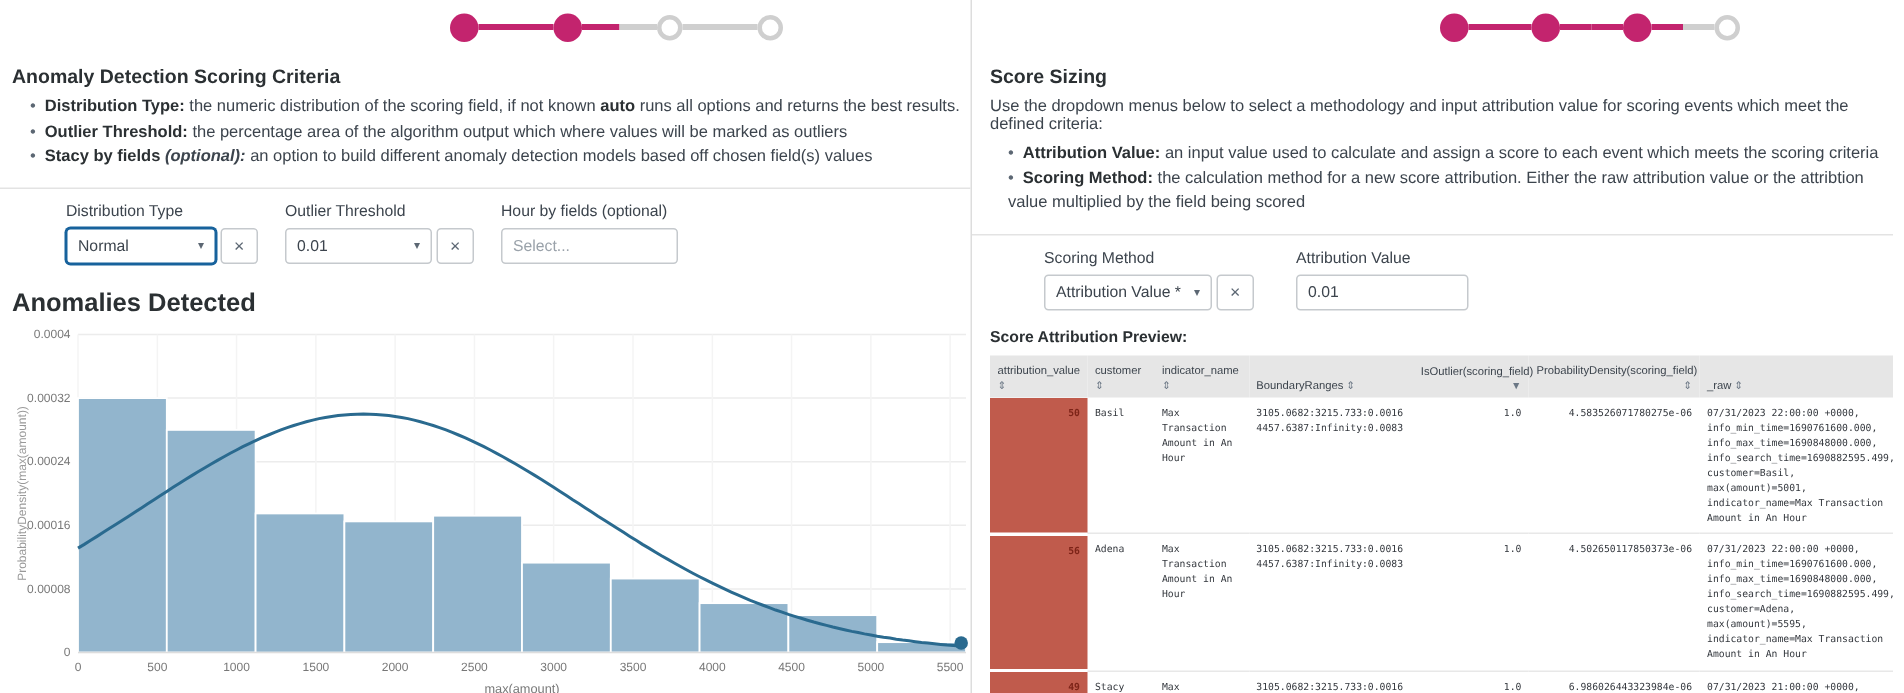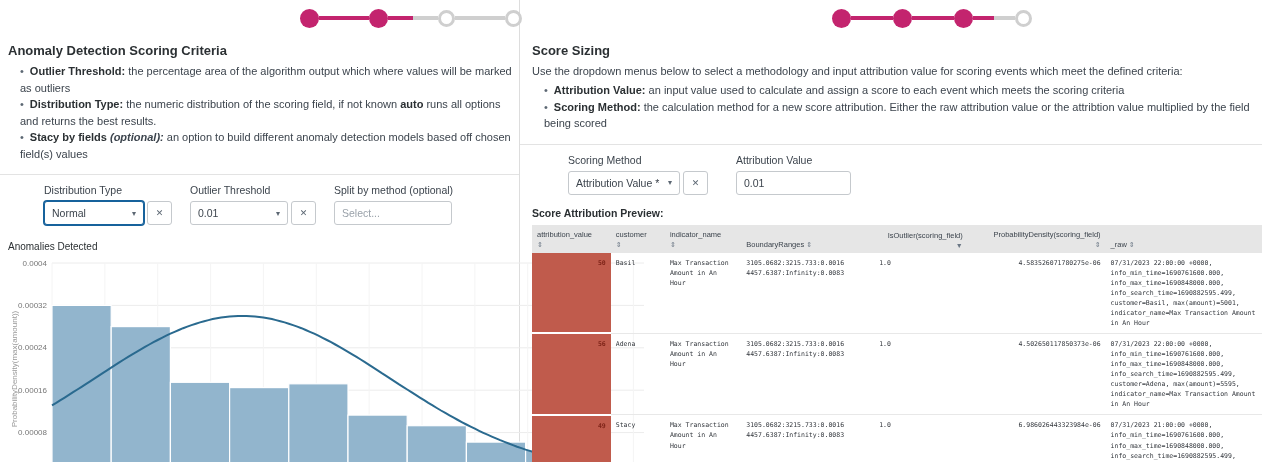--- a/index.html
+++ b/index.html
@@ -4,21 +4,21 @@
 <style>
   * { box-sizing: border-box; }
   html,body { margin:0; padding:0; }
   body {
     width:1269px; height:462px; overflow:hidden;
     background:#ffffff; color:#33373d;
     font-family:"Liberation Sans", sans-serif;
   }
   .app { display:flex; height:100%; }
   .panel { height:100%; }
-  .panel-left { width:520px; border-right:1px solid #dddddd; padding:0 0 0 8px; }
+  .panel-left { width:648px; border-right:1px solid #dddddd; padding:0 0 0 8px; }
   .panel-right { flex:1; padding:0 7px 0 12px; }
 
   
   .stepper { display:flex; align-items:center; height:24px; margin-top:6px; }
   .stepper-left  { width:222px; margin-left:292px; }
   .stepper-right { width:200px; margin-left:300px; }
   .step-dot { border-radius:50%; flex:0 0 auto; }
   .step-dot.done { width:19px; height:19px; }
   .step-dot.todo { width:17px; height:17px; border:3.5px solid #cfcfcf; background:#fff; }
   .connector { flex:1 1 auto; height:4px; display:flex; }
@@ -51,40 +51,40 @@
     width:25px; height:24px; margin-left:3px; border:1px solid #c5c9cd; border-radius:3px;
     background:#fff; font-size:9px; color:#5c6773; cursor:pointer; padding:0;
     font-family:"Liberation Sans", sans-serif;
   }
   .text-input {
     height:24px; border:1px solid #c5c9cd; border-radius:3px; background:#fff;
     padding:0 7px; font-size:10.5px; color:#3c444d; font-family:"Liberation Sans", sans-serif;
   }
   .text-input::placeholder { color:#9aa2aa; }
 
-  .section-title { font-size:10px; font-weight:normal; color:#2b3033; margin-top:16px; }
+  .section-title { font-size:17px; font-weight:bold; color:#2b3033; margin-top:16px; }
   #chart { margin-top:3px; }
   #chart text { font-family:"Liberation Sans", sans-serif; }
 
   .table-title { font-size:10.5px; font-weight:bold; color:#2b3033; margin:12px 0 6px; }
   table.preview { border-collapse:collapse; table-layout:fixed; width:100%; }
   table.preview th {
     background:#e6e6e6; font-weight:normal; font-size:7.5px; color:#3c444d;
     padding:5px 5px 4px; vertical-align:bottom; text-align:left; white-space:nowrap;
   }
   table.preview th .h-sort { color:#6b7785; font-size:7px; }
   table.preview th .h-sort.block { display:block; margin-top:2px; }
   table.preview th.num { text-align:right; }
   table.preview td {
     font-family:"DejaVu Sans Mono", monospace; font-size:6.5px; line-height:1.55;
     color:#33373d; padding:5px; vertical-align:top; border-bottom:1px solid #e8e8e8;
     overflow:hidden;
   }
   td.cell-attr { text-align:right; font-weight:bold; border-bottom:2px solid #ffffff !important; }
-  td.cell-outlier { text-align:left;margin-top:28px; }
+  td.cell-outlier { text-align:right;margin-top:28px; }
   td.cell-density { text-align:right; }
   td.cell-boundary { white-space:pre-line; }
 </style>
 </head>
 <body>
 
 <div class="app">
 
   <div class="panel panel-left">
     <div class="stepper stepper-left" id="stepper-left">
@@ -101,22 +101,22 @@
         <div class="step-dot todo"></div>
         <div class="connector">
           <div class="half" style="background: rgb(207, 207, 207);"></div>
           <div class="half" style="background: rgb(207, 207, 207);"></div>
         </div>
         <div class="step-dot todo"></div>
       </div>
 
     <h2 class="panel-title">Anomaly Detection Scoring Criteria</h2>
     <ul class="bullets" id="left-bullets">
+        <li><span class="dot">•</span><b>Distribution Type:</b><span> the numeric distribution of the scoring field, if not known </span><b>auto</b><span> runs all options and returns the best results.</span></li>
         <li><span class="dot">•</span><b>Outlier Threshold:</b><span> the percentage area of the algorithm output which where values will be marked as outliers</span></li>
-        <li><span class="dot">•</span><b>Distribution Type:</b><span> the numeric distribution of the scoring field, if not known </span><b>auto</b><span> runs all options and returns the best results.</span></li>
         <li><span class="dot">•</span><b>Stacy by fields</b><em> (optional):</em><span> an option to build different anomaly detection models based off chosen field(s) values</span></li>
       </ul>
 
     <div class="hrule"></div>
 
     <div class="form-row">
       <div class="field">
         <label>Distribution Type</label>
         <div class="control-group">
           <div class="selectbox focused" style="width:100px">
@@ -130,21 +130,21 @@
         <label>Outlier Threshold</label>
         <div class="control-group">
           <div class="selectbox" style="width:98px">
             <span>0.01</span>
             <span class="caret">▾</span>
           </div>
           <button class="clear-btn"><span>✕</span></button>
         </div>
       </div>
       <div class="field">
-        <label>Split by method (optional)</label>
+        <label>Hour by fields (optional)</label>
         <input class="text-input" style="width: 118px;" placeholder="Select...">
       </div>
     </div>
 
     <div class="section-title">Anomalies Detected</div>
     <div id="chart"><svg width="646" height="250" viewBox="0 0 646 250" xmlns="http://www.w3.org/2000/svg">
           <line x1="44" x2="636" y1="220.0" y2="220.0" stroke="#ececec" stroke-width="1"></line>
           <text x="39" y="222.5" text-anchor="end" font-size="8" fill="#777">0</text>
           <line x1="44" x2="636" y1="177.6" y2="177.6" stroke="#ececec" stroke-width="1"></line>
           <text x="39" y="180.1" text-anchor="end" font-size="8" fill="#777">0.00008</text>

